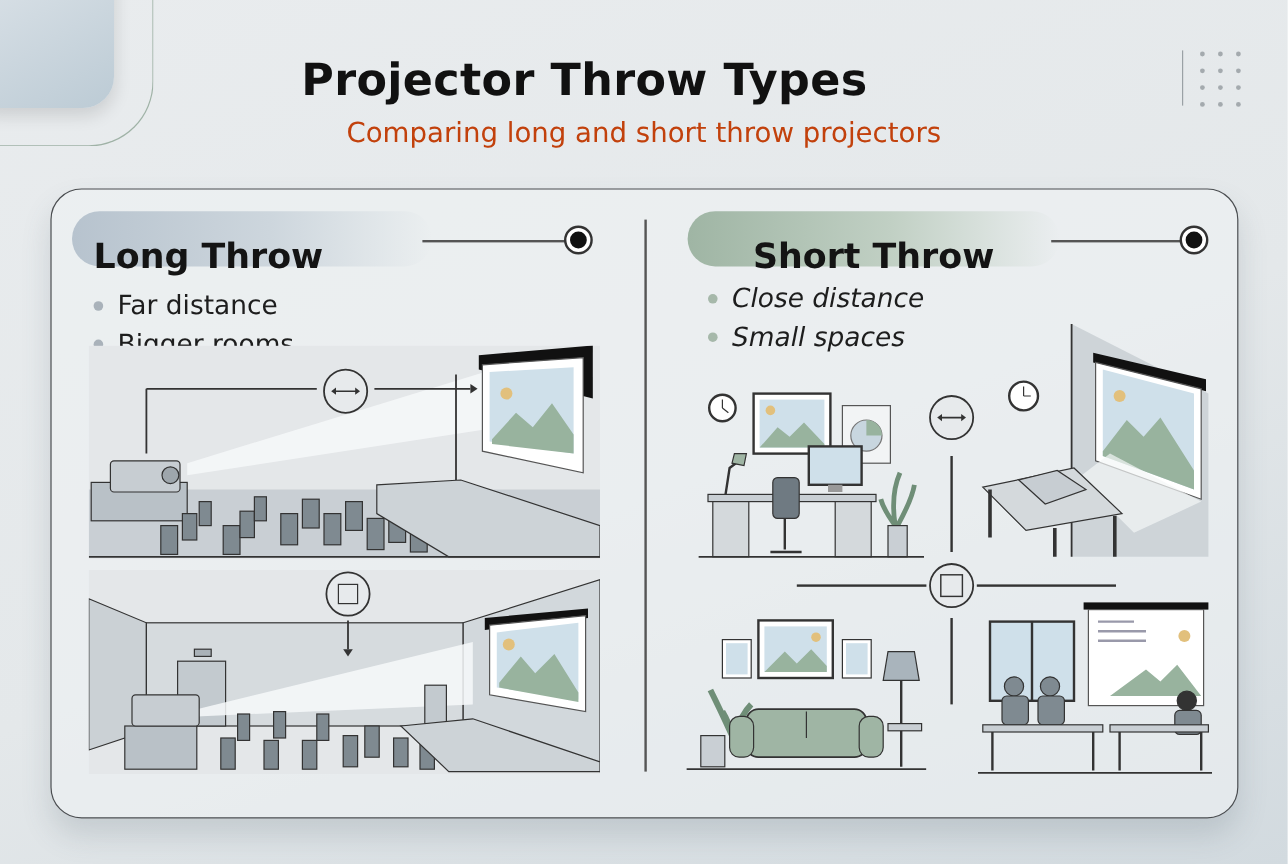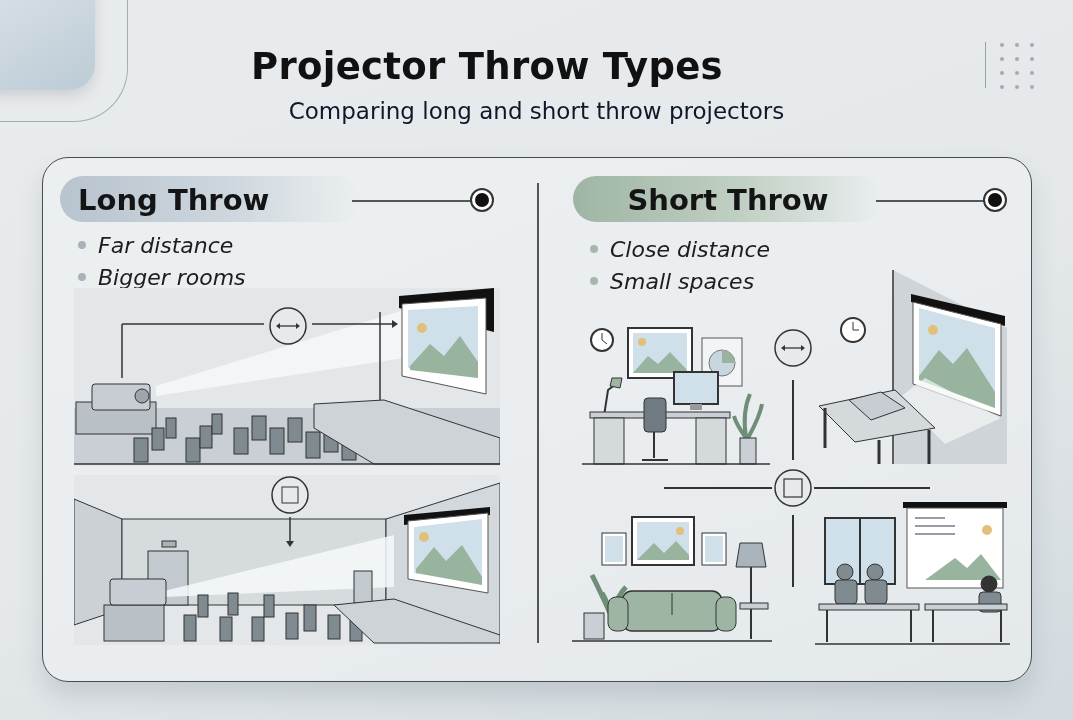--- a/index.html
+++ b/index.html
@@ -17,29 +17,29 @@
   }
   .corner-ring {
     position: absolute; left: -60px; top: -60px; width: 188px; height: 182px;
     border: 1px solid #9fb2a6; border-radius: 0 0 54px 0; border-top: none; border-left: none;
   }
   .dots-deco { position: absolute; left: 985px; top: 42px; display: flex; gap: 8px; }
   .dots-deco .vbar { width: 1px; height: 46px; background: #9aa1a5; margin-right: 6px; }
   .dots-grid { display: grid; grid-template-columns: repeat(3, 4px); grid-gap: 10px 11px; padding-top: 1px; }
   .dots-grid span { width: 4px; height: 4px; border-radius: 50%; background: #a4aaae; }
   .title { position: absolute; left: 0; width: 974px; top: 45px; text-align: center; font-size: 37px; font-weight: bold; letter-spacing: 0.3px; }
-  .subtitle { position: absolute; left: 0; width: 1073px; top: 98px; text-align: center; font-size: 23px; color: #0f172a; }
+  .subtitle { position: absolute; left: 0; width: 1073px; top: 98px; text-align: center; font-size: 23px; color: #c2410c; }
   .card {
     position: absolute; left: 42px; top: 157px; width: 990px; height: 525px;
     border: 1.5px solid #4a4d50; border-radius: 26px; background: rgba(238,241,243,0.6);
     box-shadow: 0 14px 24px rgba(80,95,105,0.18);
   }
   .divider { position: absolute; left: 537px; top: 183px; width: 1.5px; height: 460px; background: #555; }
   .pill {
-    position: absolute; height: 46px; border-radius: 23px; padding: 7px 18px;
+    position: absolute; height: 46px; border-radius: 23px; padding: 20px 18px;
     font-size: 29px; font-weight: bold; line-height: 34px; color: #141414;
   }
   .pill.long { left: 60px; top: 176px; width: 300px; background: linear-gradient(90deg, #b7c3ce 0%, #cdd6dd 55%, rgba(230,234,237,0) 100%); }
   .pill.short { left: 573px; top: 176px; width: 310px; background: linear-gradient(90deg, #9fb5a4 0%, #c1d0c4 55%, rgba(230,234,237,0) 100%); text-align: center; }
   .connector { position: absolute; height: 1.5px; background: #555; }
   .node { position: absolute; width: 24px; height: 24px; border-radius: 50%; border: 2px solid #333; background: #fff; }
   .node::after { content:""; position:absolute; left:3px; top:3px; width:14px; height:14px; border-radius:50%; background:#111; }
   .bullets { position: absolute; list-style: none; font-size: 22px; color: #1d1d1d; }
   .bullets li { height: 32px; display: flex; align-items: center; }
   .bullets .dot { width: 8px; height: 8px; border-radius: 50%; margin-right: 12px; }
@@ -71,21 +71,21 @@
 
 <div class="title">Projector Throw Types</div>
 <div class="subtitle">Comparing long and short throw projectors</div>
 
 <div class="card"></div>
 <div class="divider"></div>
 
 <div class="pill long">Long Throw</div>
 <div class="connector" style="left:352px;top:200px;width:120px;"></div>
 <div class="node" style="left:470px;top:188px;"></div>
-<ul class="bullets" style="left:78px;top:229px;font-style:italic;">
+<ul class="bullets" style="left:78px;top:239px;">
   <li>
       <span class="dot" style="background:#a9b2ba"></span>
       <span>Far distance</span>
     </li>
   <li>
       <span class="dot" style="background:#a9b2ba"></span>
       <span>Bigger rooms</span>
     </li>
 </ul>
 

